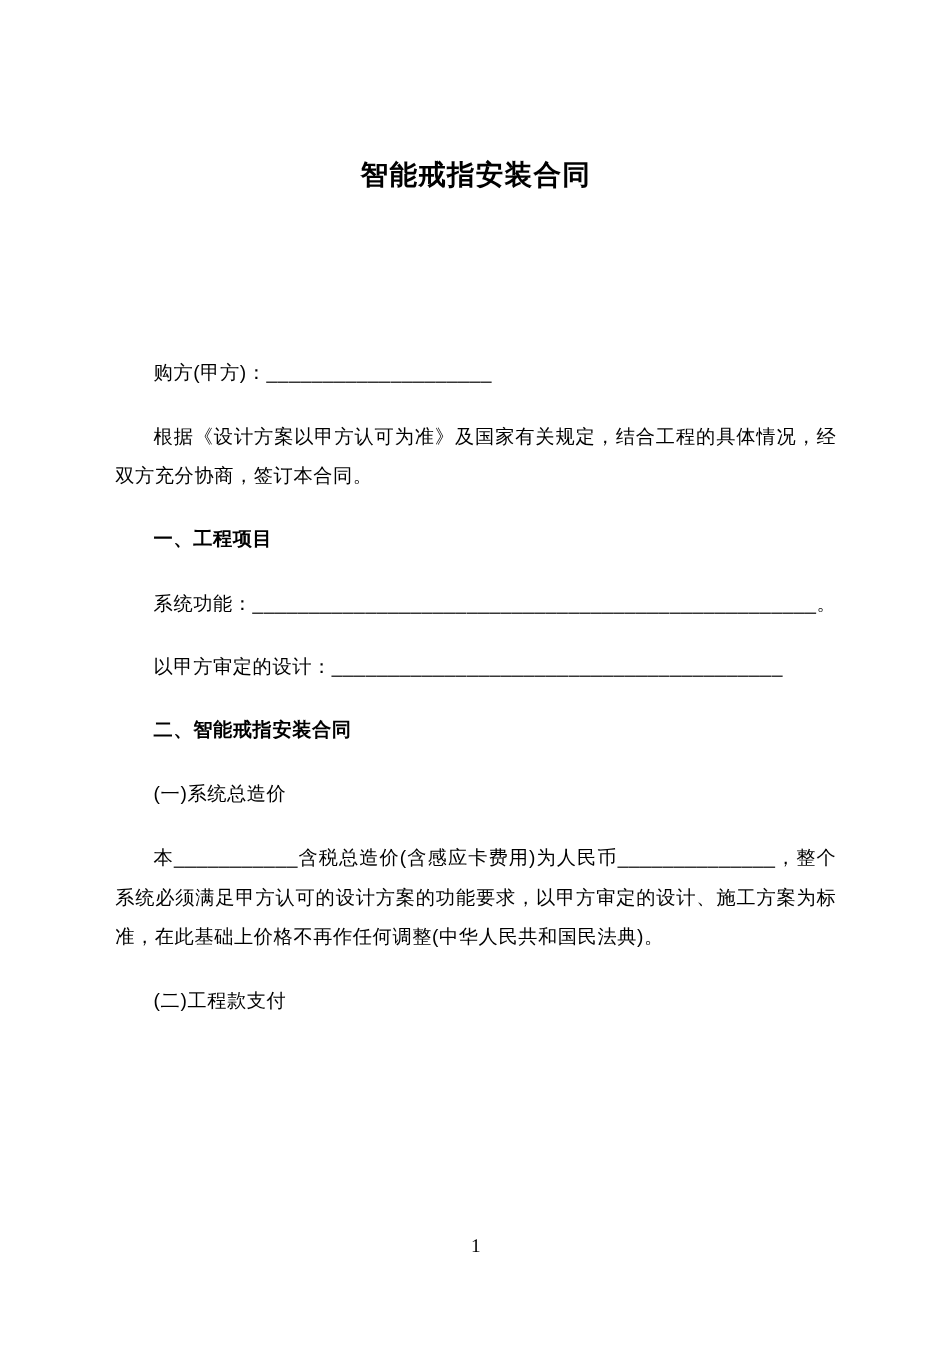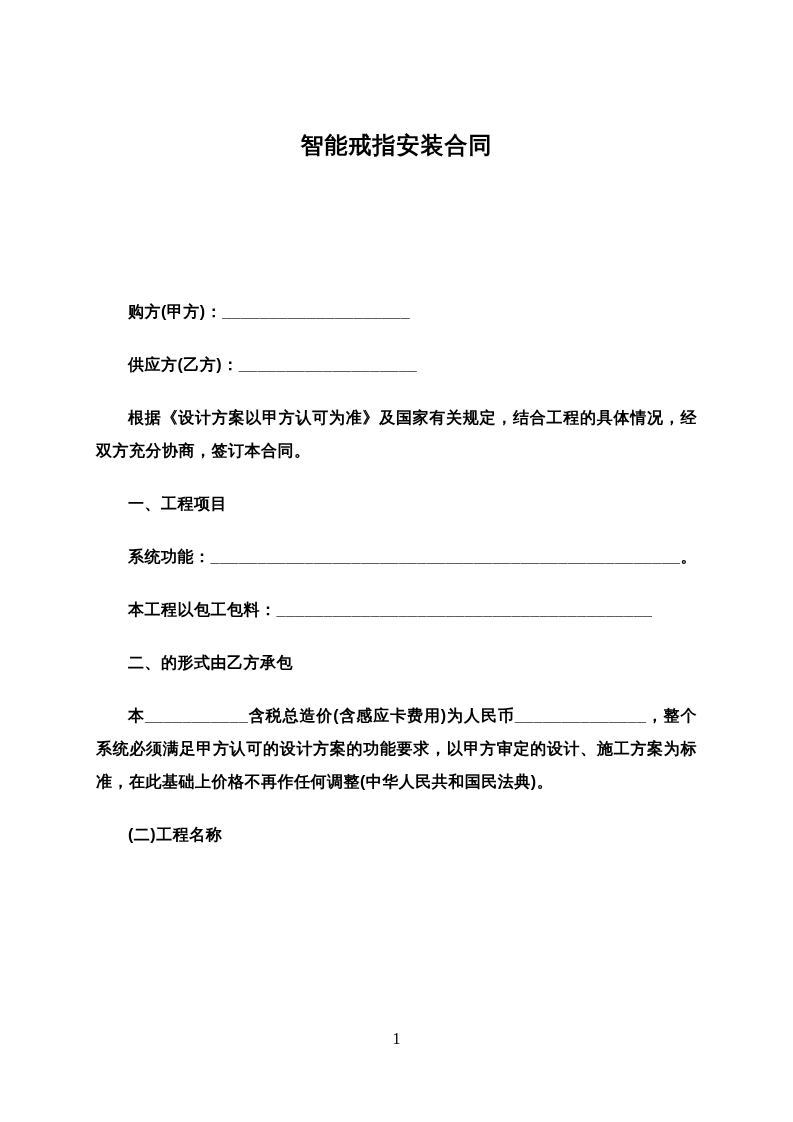--- a/index.html
+++ b/index.html
@@ -19,30 +19,31 @@
   }
   .title {
     text-align: center;
     font-size: 23px;
     font-weight: 700;
     letter-spacing: 1px;
     margin-bottom: 134px;
   }
   .para {
     font-size: 16px;
-    font-weight: 700;
+    font-weight: 400;
     line-height: 33px;
     text-indent: 2em;
     margin-bottom: 20px;
     text-align: justify;
     overflow-wrap: anywhere;
     letter-spacing: 0.5px;
   }
   .heading {
     font-weight: 700;
+    font-family: Liberation Mono, monospace;
   }
   .page-number {
     position: absolute;
     bottom: 50px;
     left: 0;
     width: 100%;
     text-align: center;
     font-family: "Liberation Serif", "DejaVu Serif", serif;
     font-size: 16px;
     font-weight: 400;
@@ -51,33 +52,33 @@
 </style>
 </head>
 <body>
 
 <div class="page">
 
   <h1 class="title">智能戒指安装合同</h1>
 
   <p class="para">购方(甲方)：____________________</p>
 
-  <p class="para">供应方(乙方)：___________________</p>
 
   <p class="para">根据《设计方案以甲方认可为准》及国家有关规定，结合工程的具体情况，经双方充分协商，签订本合同。</p>
 
   <p class="para heading">一、工程项目</p>
 
   <p class="para">系统功能：__________________________________________________。</p>
 
-  <p class="para">本工程以包工包料：________________________________________</p>
+  <p class="para">以甲方审定的设计：________________________________________</p>
 
 
-  <p class="para heading">二、的形式由乙方承包</p>
+  <p class="para heading">二、智能戒指安装合同</p>
 
+  <p class="para">(一)系统总造价</p>
 
   <p class="para">本___________含税总造价(含感应卡费用)为人民币______________，整个系统必须满足甲方认可的设计方案的功能要求，以甲方审定的设计、施工方案为标准，在此基础上价格不再作任何调整(中华人民共和国民法典)。</p>
 
-  <p class="para">(二)工程名称</p>
+  <p class="para">(二)工程款支付</p>
 
   <div class="page-number">1</div>
 
 </div>
 
 </body></html>

